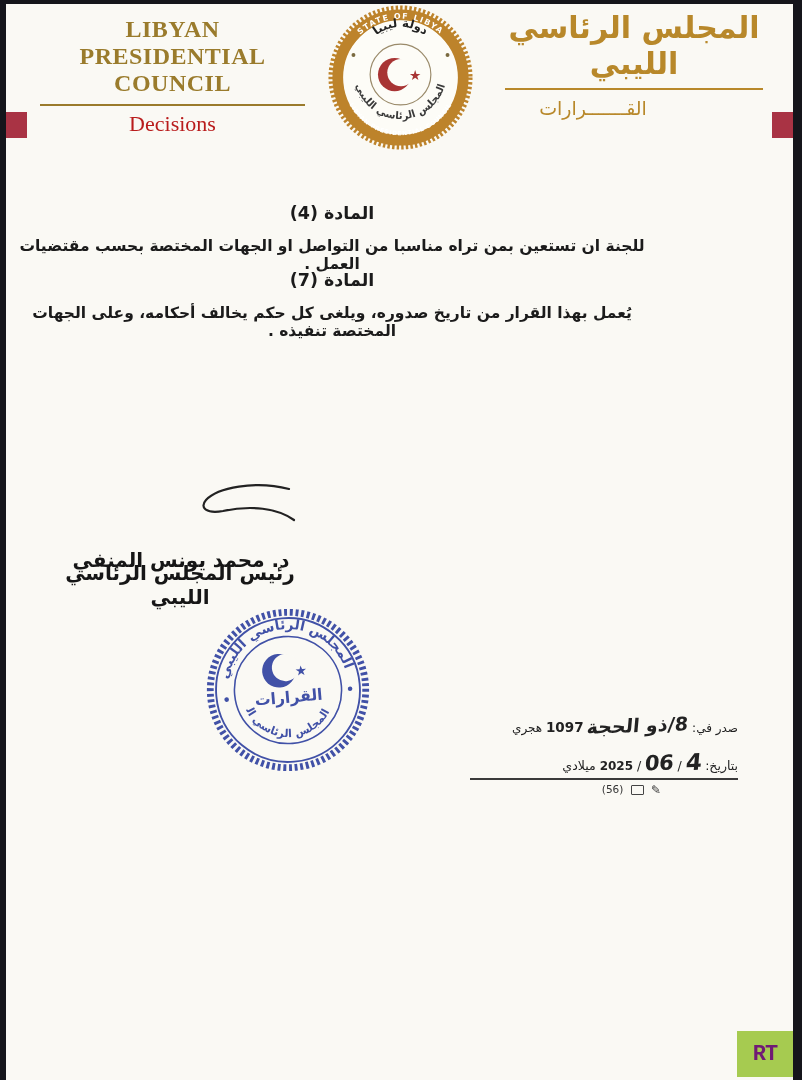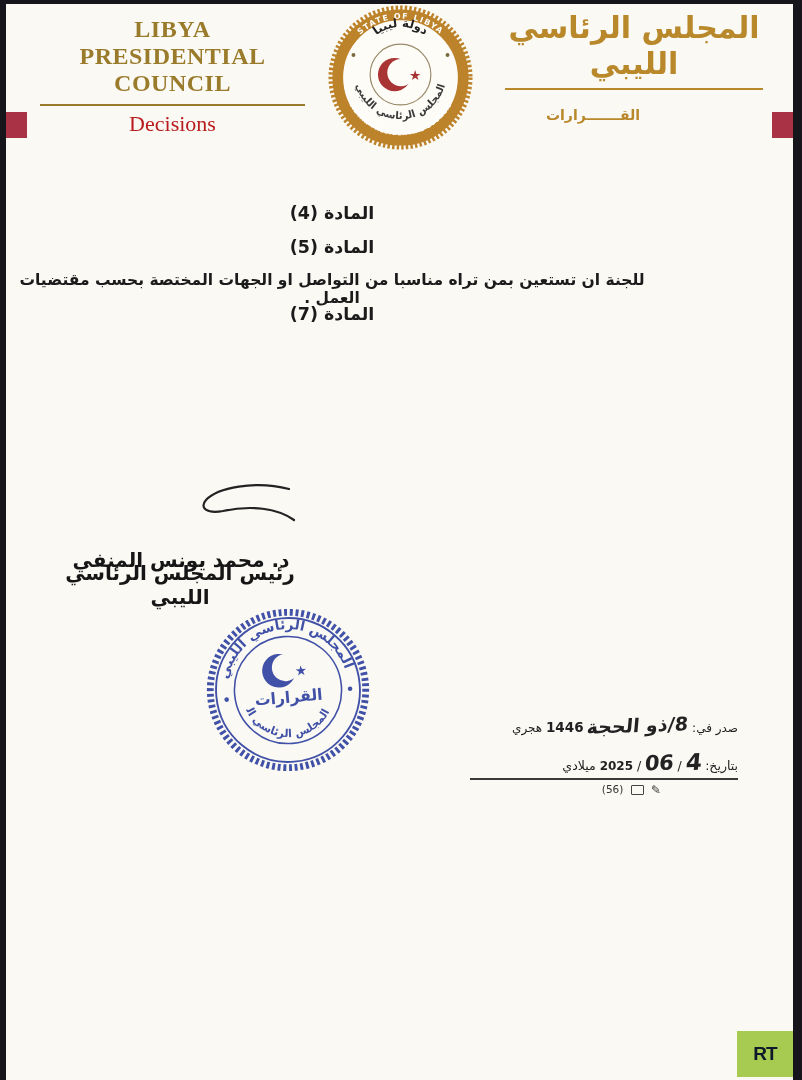--- a/index.html
+++ b/index.html
@@ -23,21 +23,21 @@
   .hdr-en .t{font-family:"Liberation Serif","DejaVu Serif",serif;font-weight:bold;
              font-size:24px;line-height:1.12;letter-spacing:.5px;}
   .rule-en{margin:7px auto 0;width:100%;height:2px;background:#9a7b2c;}
   .dec-en{margin-top:5px;font-family:"Liberation Serif","DejaVu Serif",serif;
           font-size:22px;color:#b91c1c;}
 
   
   .hdr-ar{left:500px;top:10px;width:268px;text-align:center;color:#b8882a;direction:rtl;}
   .hdr-ar .t{font-weight:bold;font-size:30px;line-height:1.2;}
   .rule-ar{margin:6px auto 0;width:258px;height:2px;background:#b8882a;}
-  .dec-ar{margin:17px 90px 0 0;width:170px;font-weight:bold;font-size:14px;text-align:center;}
+  .dec-ar{margin:7px 90px 0 0;width:170px;font-weight:normal;font-size:19px;text-align:center;}
 
   
   .seal{left:327px;top:4px;width:147px;height:147px;}
   .stamp{left:204px;top:606px;width:168px;height:168px;opacity:.9;transform:rotate(-5deg);}
 
   
   .articles{left:0;top:203px;width:664px;direction:rtl;text-align:center;color:#1b1b1b;}
   .art-h{font-size:17.5px;font-weight:bold;height:22px;margin-bottom:12px;}
   .art-b{font-size:15.5px;font-weight:bold;height:22px;margin-bottom:11px;}
 
@@ -62,38 +62,38 @@
   .mon-hand{font-size:21px;}
   .b13{font-weight:bold;font-size:13.5px;}
   .b14{font-weight:bold;font-size:12px;}
   .monitor-icon{display:inline-block;width:11px;height:8px;border:1.5px solid #444;
                 border-radius:1px;vertical-align:middle;margin:0 4px;}
   .pen-icon{font-size:12px;vertical-align:middle;}
 
   
   .rt{right:9px;bottom:3px;width:56px;height:46px;background:#a6cb50;
       display:flex;align-items:center;justify-content:center;}
-  .rt span{font-family:Liberation Sans, sans-serif;font-weight:bold;font-size:19px;
-           letter-spacing:-1px;color:#0f172a;}
+  .rt span{font-family:Liberation Mono, monospace;font-weight:bold;font-size:22px;
+           letter-spacing:-1px;color:#701a75;}
 
   svg text{font-family:"DejaVu Sans",sans-serif;}
 </style>
 </head>
 <body>
 
 <div class="page">
 
   <div class="abs edge-top"></div>
   <div class="abs edge-left"></div>
   <div class="abs edge-right"></div>
   <div class="abs red-tab l"></div>
   <div class="abs red-tab r"></div>
 
   <div class="abs hdr-en">
-    <div class="t">LIBYA PRESIDENTIAL</div>
+    <div class="t">LIBYAN PRESIDENTIAL</div>
     <div class="t">COUNCIL</div>
     <div class="rule-en"></div>
     <div class="dec-en">Decisions</div>
   </div>
 
   <svg class="abs seal" viewBox="0 0 150 150">
     <defs>
       <path id="sealTop" d="M 15,75 A 60,60 0 0 1 135,75"></path>
       <path id="sealBottom" d="M 16,75 A 59,59 0 0 0 134,75"></path>
       <path id="sealStateAr" d="M 40,44 A 40,40 0 0 1 110,44"></path>
@@ -123,23 +123,23 @@
   </svg>
 
   <div class="abs hdr-ar">
     <div class="t">المجلس الرئاسي الليبي</div>
     <div class="rule-ar"></div>
     <div class="dec-ar">القـــــــرارات</div>
   </div>
 
   <div class="abs articles">
     <div class="art-h">المادة (4)</div>
-    <div class="art-h">المادة (5)</div>
     <div class="art-b">للجنة ان تستعين بمن تراه مناسبا من التواصل او الجهات المختصة بحسب مقتضيات العمل .</div>
     <div class="art-h">المادة (7)</div>
+    <div class="art-b">يُعمل بهذا القرار من تاريخ صدوره، ويلغى كل حكم يخالف أحكامه، وعلى الجهات المختصة تنفيذه .</div>
   </div>
 
   <svg class="abs sig-svg" viewBox="0 0 112 52">
     <path d="M 96,10 C 62,1 24,9 13,21 C 6,29 14,35 30,32 C 58,26 84,29 101,41" fill="none" stroke="#222222" stroke-width="2.2" stroke-linecap="round"></path>
   </svg>
   <div class="abs sig-name">د. محمد يونس المنفي</div>
   <div class="abs sig-title">رئيس المجلس الرئاسي الليبي</div>
 
   <svg class="abs stamp" viewBox="0 0 160 160">
     <defs>
@@ -160,21 +160,21 @@
     <text x="80" y="92" font-size="15" font-weight="bold" text-anchor="middle" fill="#2e3f9f">القرارات</text>
     <text font-size="10.5" font-weight="bold" fill="#2e3f9f">
       <textPath href="#stBottom" startOffset="50%" text-anchor="middle">رئيس المجلس الرئاسي الليبي</textPath>
     </text>
   </svg>
 
   <div class="abs issuance">
     <div class="iss-l1">
       <span>صدر في:</span>
       <span class="hand hij-hand">8/ذو الحجة</span>
-      <span class="b13">1446</span>
+      <span class="b13">1097</span>
       <span>هجري</span>
     </div>
     <div class="iss-l2">
       <span>بتاريخ:</span>
       <span class="hand day-hand">4</span>
       <span>/</span>
       <span class="hand mon-hand">06</span>
       <span>/</span>
       <span class="b14">2025</span>
       <span>ميلادي</span>

